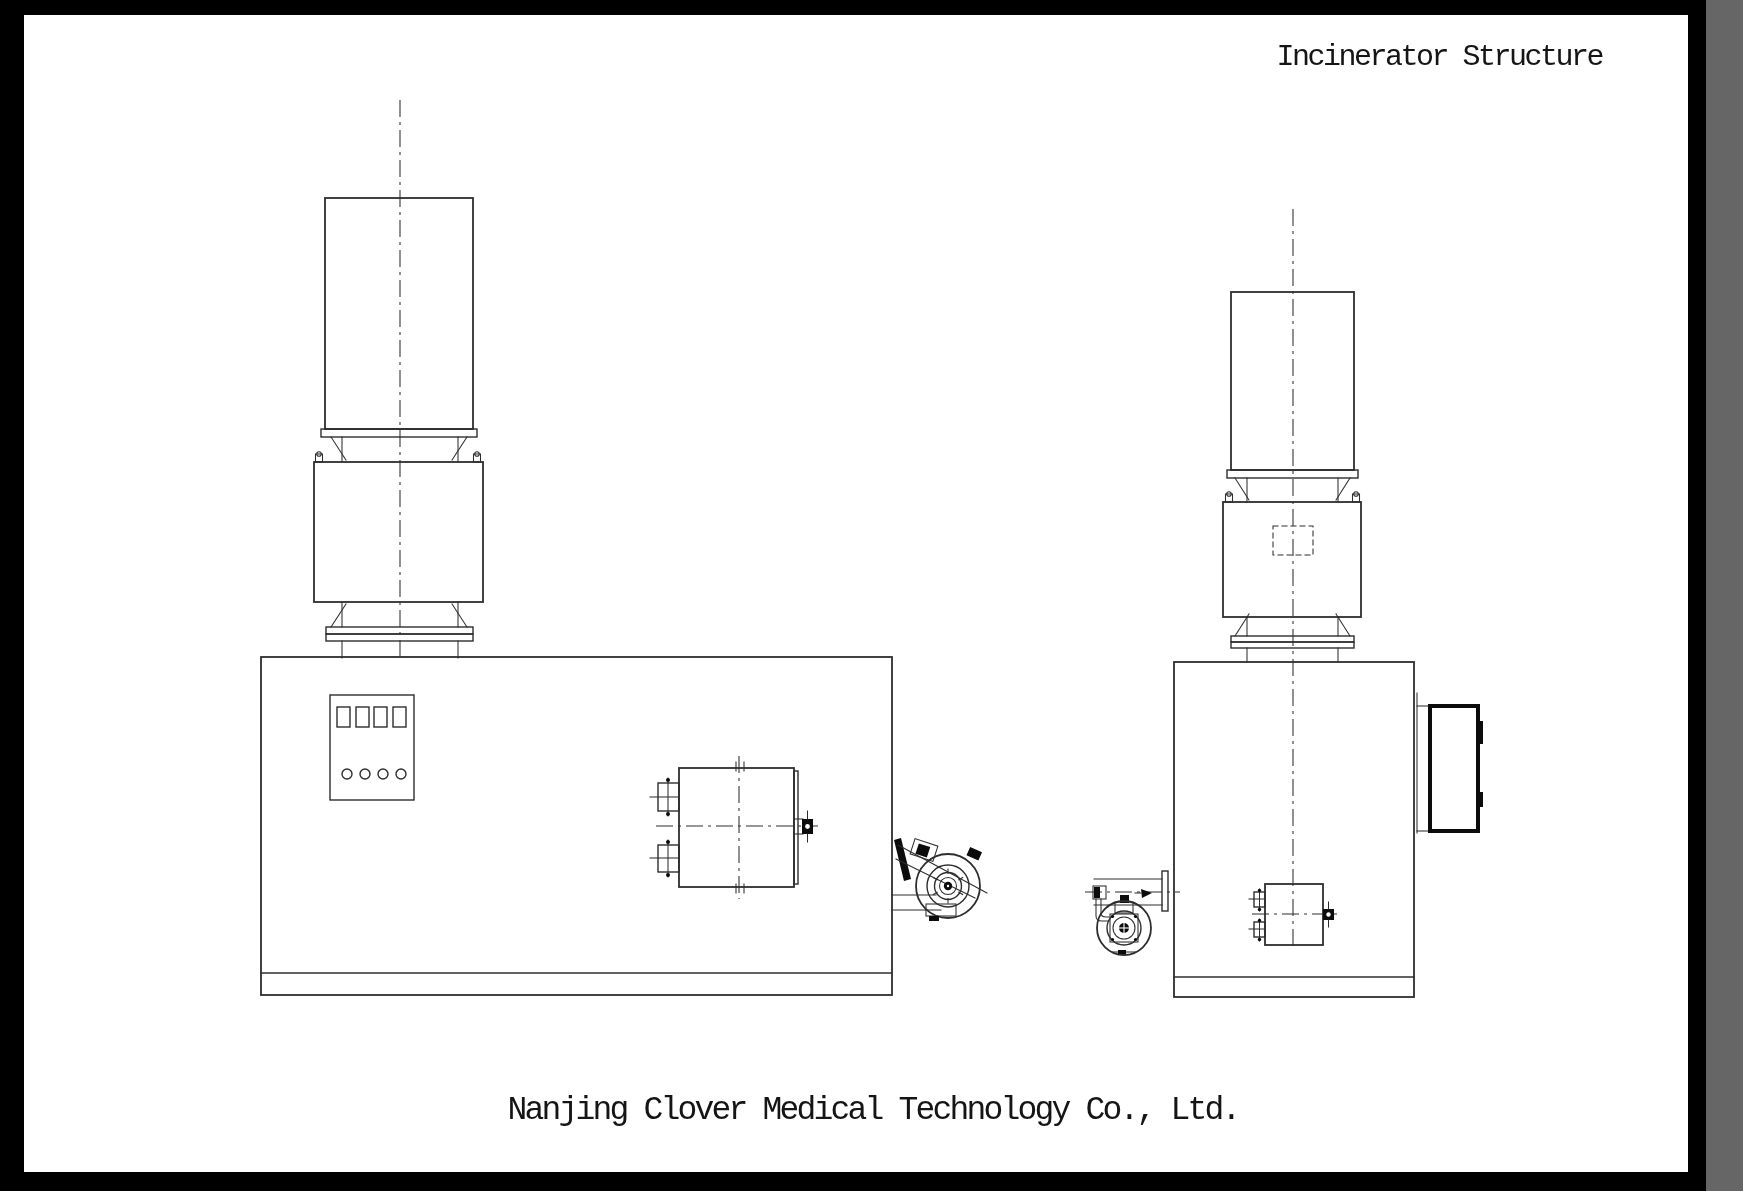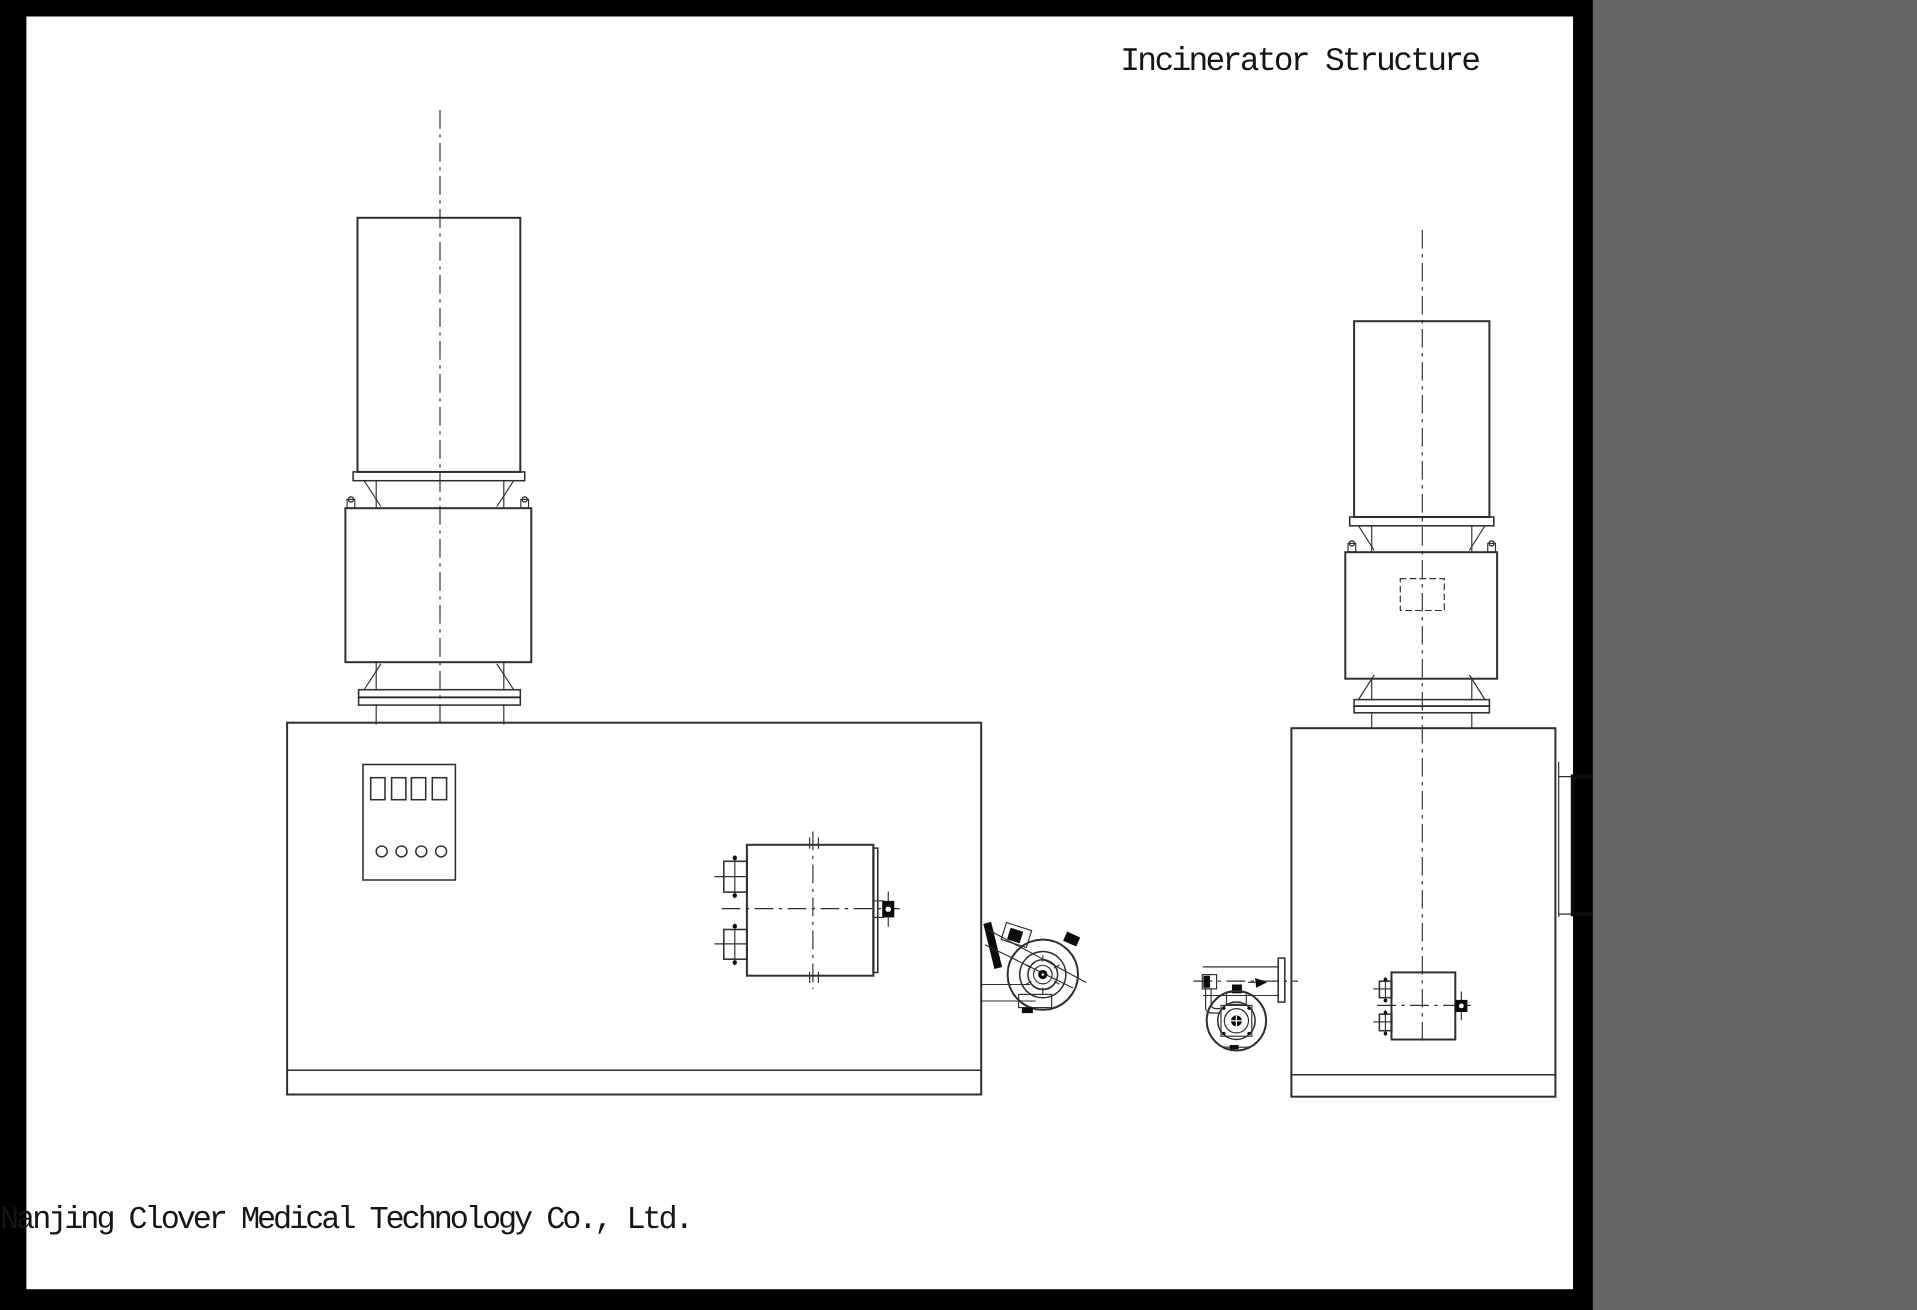--- a/index.html
+++ b/index.html
@@ -4,21 +4,21 @@
 <style>
   :root{
     --ink:#2e2e2e;
     --inkDark:#0c0c0c;
     --paper:#ffffff;
     --frame:#000000;
   }
   html,body{margin:0;padding:0;background:#666;}
   .page{
     position:relative;
-    width:1448px;height:1191px;
+    width:1706px;height:1191px;
     background:var(--frame);
     overflow:hidden;
     font-family:"Liberation Mono","DejaVu Sans Mono",monospace;
   }
   .paper{
     position:absolute;
     left:24px;top:15px;right:18px;bottom:19px;
     background:var(--paper);
   }
   svg.drawing{
@@ -27,23 +27,23 @@
   }
   .title-text{
     position:absolute;
     top:40px;right:104px;
     font-size:30px;letter-spacing:-2.5px;
     color:#151515;white-space:nowrap;
   }
   .footer-text{
     position:absolute;
     top:1092px;left:0;width:100%;
-    text-align:left;
-    font-size:29px;letter-spacing:-2.8px;
-    color:#151515;white-space:nowrap;
+    text-align:center;
+    font-size:33px;letter-spacing:-2.8px;
+    color:#151515;white-space:nowrap;padding-left:20px;
   }
   
   .s{fill:none;stroke:var(--ink);stroke-width:1.4;stroke-linecap:square;}
   .t{stroke-width:1.05;}
   .k{stroke-width:1.8;}
   .cl{fill:none;stroke:var(--ink);stroke-width:1.05;stroke-dasharray:17 5 3 5;}
   .dsh{stroke-dasharray:5 4;}
   .dk{fill:var(--inkDark);stroke:none;}
   .wf{fill:#ffffff;stroke:none;}
   .thick{fill:none;stroke:var(--inkDark);stroke-width:4;}

